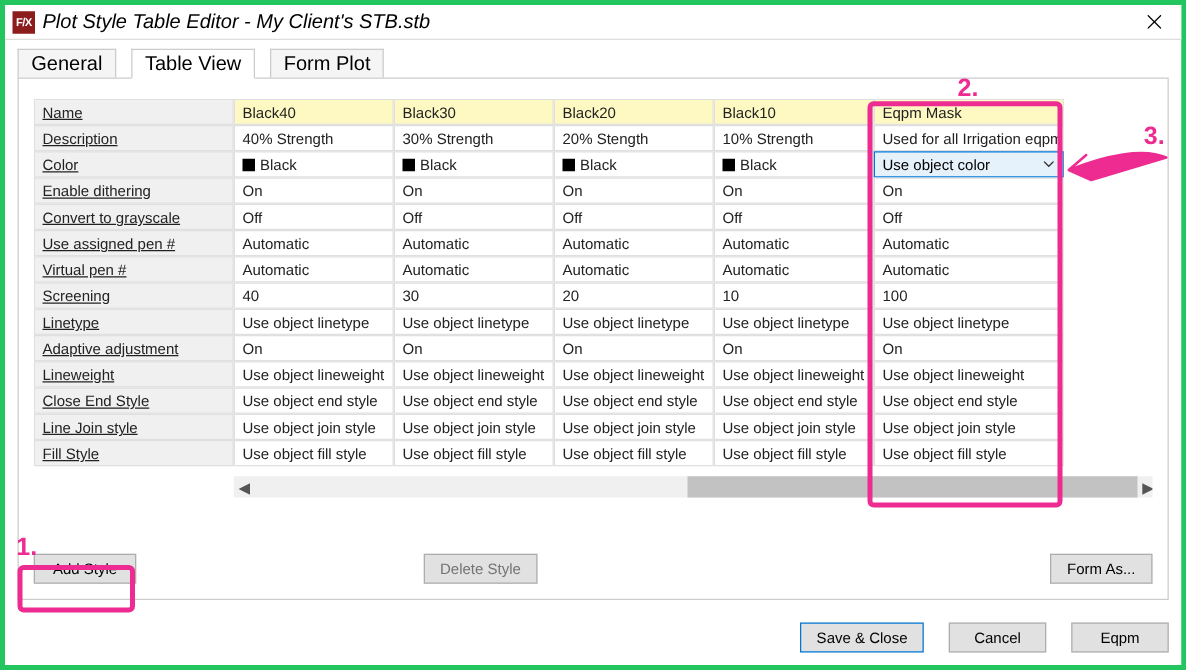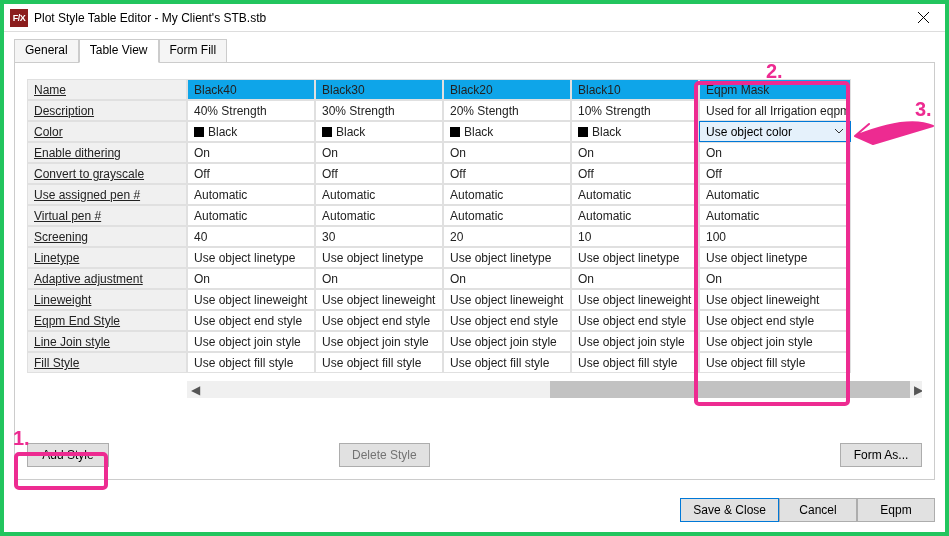--- a/index.html
+++ b/index.html
@@ -1,54 +1,54 @@
 <!DOCTYPE html>
 <html><head>
 <meta charset="utf-8">
 <style>
   * { box-sizing: border-box; margin: 0; padding: 0; }
   html, body { width: 949px; height: 536px; font-family: "Segoe UI", Tahoma, sans-serif; font-size: 12px; background: #fff; overflow: hidden; }
   .window { width: 949px; height: 536px; border: 4px solid #22c55e; background: #fff; display: flex; flex-direction: column; }
   .titlebar { height: 28px; background: #fff; display: flex; align-items: center; border-bottom: 1px solid #ddd; }
   .app-icon { width: 18px; height: 18px; background: #8b1d1d; margin: 0 6px; display: flex; align-items: center; justify-content: center; color: #fff; font-size: 9px; font-weight: bold; letter-spacing: -0.5px; }
-  .title-text { flex: 1; font-size: 12px; color: #000; }
+  .title-text { flex: 1; font-size: 16px; color: #000; font-style: italic; }
   .close-btn { width: 44px; height: 28px; display: flex; align-items: center; justify-content: center; cursor: pointer; }
   .close-btn svg { width: 11px; height: 11px; stroke: #000; stroke-width: 1; }
 
   .content { flex: 1; padding: 6px 10px 10px 10px; display: flex; flex-direction: column; position: relative; }
 
   .tabs { display: flex; height: 24px; position: relative; }
-  .tab { padding: 3px 10px 3px 10px; border: 1px solid #ccc; border-bottom: none; background: #fff; margin-right: 0px; cursor: pointer; position: relative; top: 1px; font-size: 12px; }
+  .tab { padding: 3px 10px 3px 10px; border: 1px solid #ccc; border-bottom: none; background: #fff; margin-right: 12px; cursor: pointer; position: relative; top: 1px; font-size: 16px; }
   .tab.active { background: #fff; z-index: 2; border-bottom: 1px solid #fff; }
   .tab:not(.active) { background: #f5f5f5; }
 
   .panel { flex: 1; border: 1px solid #ccc; background: #fff; padding: 16px 12px 12px 12px; display: flex; flex-direction: column; position: relative; }
 
   .grid-area { flex: 1; position: relative; overflow: hidden; }
   .grid { display: grid; grid-template-columns: 160px 128px 128px 128px 128px 152px; }
-  .cellh { background: #0ea5e9; border: 1px solid #e0e0e0; padding: 2px 6px; height: 21px; line-height: 16px; font-size: 12px; color: #222; white-space: nowrap; overflow: hidden; }
+  .cellh { background: #fef9c3; border: 1px solid #e0e0e0; padding: 2px 6px; height: 21px; line-height: 16px; font-size: 12px; color: #222; white-space: nowrap; overflow: hidden; }
   .rowhead { background: #f0f0f0; border: 1px solid #e0e0e0; padding: 2px 6px; height: 21px; line-height: 16px; font-size: 12px; color: #222; white-space: nowrap; text-decoration: underline; }
   .cell { border: 1px solid #e0e0e0; padding: 2px 6px; height: 21px; line-height: 16px; font-size: 12px; color: #222; white-space: nowrap; overflow: hidden; display: flex; align-items: center; gap: 4px; }
   .swatch { width: 10px; height: 10px; background: #000; display: inline-block; }
   .combo-cell { background: #e5f1fb; border: 1px solid #0078d7; padding: 0 6px; height: 21px; display: flex; align-items: center; justify-content: space-between; }
   .combo-cell span { font-size: 12px; }
   .chev { width: 10px; height: 10px; display:flex; align-items:center; justify-content:center; }
 
   .hscroll { margin-top: 8px; height: 17px; background: #f0f0f0; position: relative; display: flex; align-items: center; }
   .hscroll .thumb { position: absolute; right: 17px; height: 17px; width: 360px; background: #c2c2c2; }
   .hscroll .arrow { width: 17px; height: 17px; display:flex; align-items:center; justify-content:center; color:#555; }
   .hscroll .arrow.left { margin-right:auto; }
   .hscroll .arrow.right { margin-left:auto; }
 
   .btnrow { margin-top: 18px; display: flex; gap: 0; align-items: center; }
   .btn { height: 24px; padding: 0 12px; background: #e1e1e1; border: 1px solid #adadad; font-size: 12px; cursor: pointer; display: inline-flex; align-items: center; justify-content: center; }
   .btn:disabled, .btn.disabled { color: #737373; }
   .spacer { flex: 1; }
 
-  .footer { height: 42px; padding: 8px 10px; display: flex; justify-content: flex-end; gap: 0; }
+  .footer { height: 42px; padding: 8px 10px; display: flex; justify-content: flex-end; gap: 20px; }
   .footer .btn.primary { border: 1.5px solid #0078d7; min-width: 96px; }
   .footer .btn { min-width: 78px; }
 
   
   .anno { position: absolute; pointer-events: none; }
   .anno-box { border: 4px solid #ed2b91; border-radius: 5px; }
   .anno-text { color: #ed2b91; font-weight: bold; font-size: 20px; font-family: Arial, sans-serif; }
   .arrow-svg { position:absolute; }
 </style>
 </head>
@@ -63,21 +63,21 @@
           <line x1="0" y1="0" x2="11" y2="11"></line>
           <line x1="11" y1="0" x2="0" y2="11"></line>
         </svg>
     </div>
   </div>
 
   <div class="content">
     <div class="tabs">
       <div class="tab">General</div>
       <div class="tab active">Table View</div>
-      <div class="tab">Form Fill</div>
+      <div class="tab">Form Plot</div>
     </div>
 
     <div class="panel">
       <div class="grid-area">
         <div class="grid">
 
           <div class="rowhead">Name</div>
           <div class="cellh">Black40</div>
           <div class="cellh">Black30</div>
           <div class="cellh">Black20</div>
@@ -166,21 +166,21 @@
           <div class="cell">On</div>
           <div class="cell">On</div>
 
           <div class="rowhead">Lineweight</div>
           <div class="cell">Use object lineweight</div>
           <div class="cell">Use object lineweight</div>
           <div class="cell">Use object lineweight</div>
           <div class="cell">Use object lineweight</div>
           <div class="cell">Use object lineweight</div>
 
-          <div class="rowhead">Eqpm End Style</div>
+          <div class="rowhead">Close End Style</div>
           <div class="cell">Use object end style</div>
           <div class="cell">Use object end style</div>
           <div class="cell">Use object end style</div>
           <div class="cell">Use object end style</div>
           <div class="cell">Use object end style</div>
 
           <div class="rowhead">Line Join style</div>
           <div class="cell">Use object join style</div>
           <div class="cell">Use object join style</div>
           <div class="cell">Use object join style</div>

